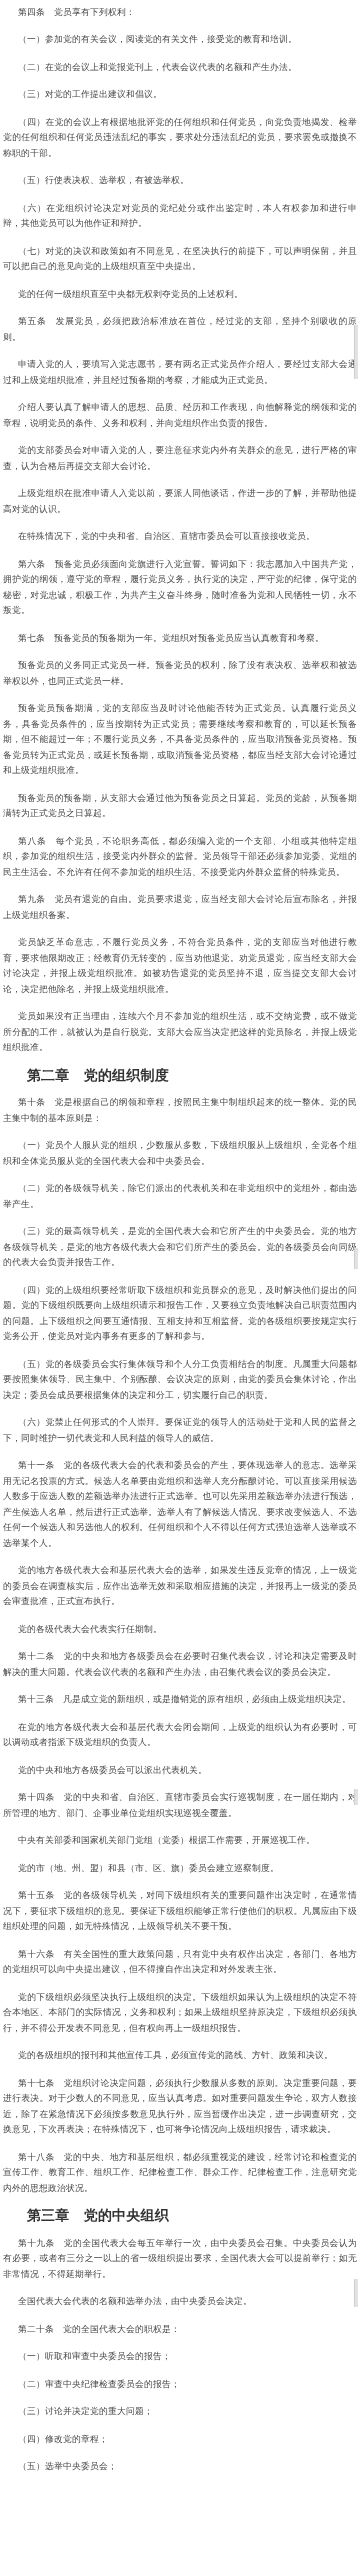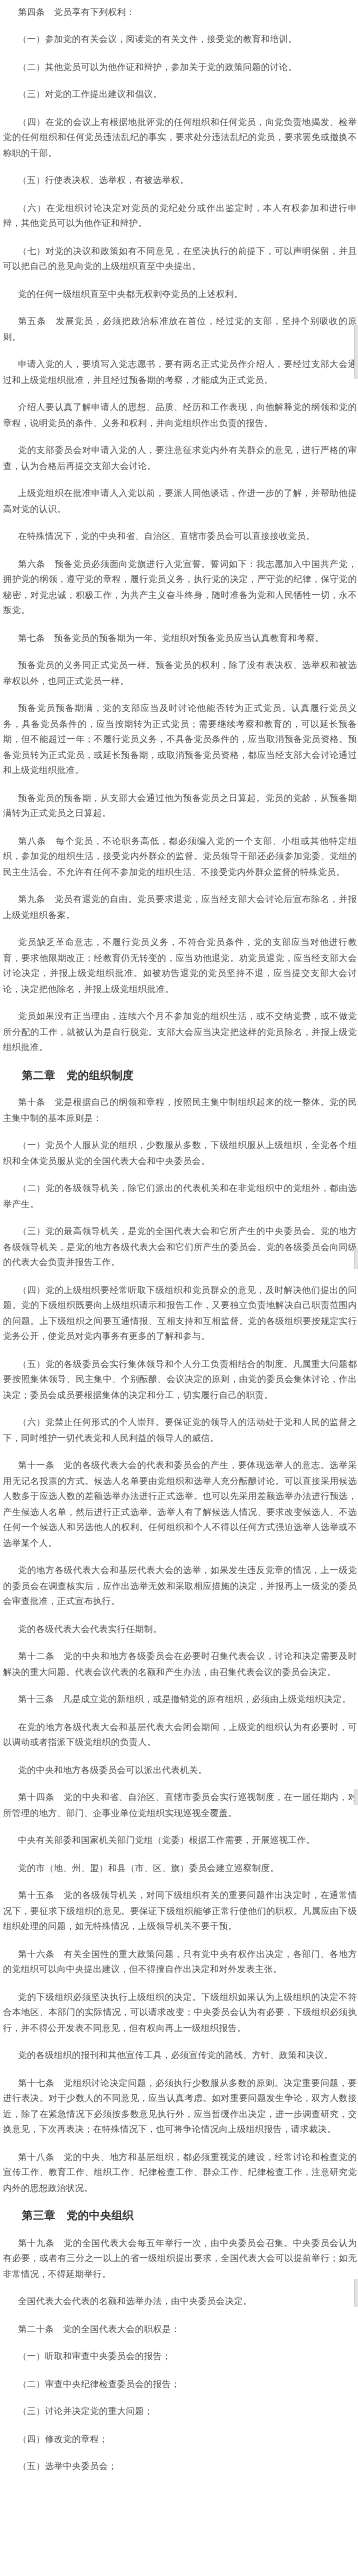--- a/index.html
+++ b/index.html
@@ -19,40 +19,40 @@
     text-align: justify;
     letter-spacing: 0.2px;
   }
   .para {
     margin: 0 0 12px 0;
     text-indent: 1.7em;
   }
   .chapter {
     margin: 0 0 12px 0;
     text-indent: 1.7em;
-    font-size: 11px;
+    font-size: 14px;
     font-weight: bold;
     color: #333333;
     line-height: 15.5px;
   }
   .scroll-frag {
     position: absolute;
     right: 0;
     width: 3.6px;
     background: #e2e2e2;
     border-left: 0.5px solid #d0d0d0;
   }
 </style>
 </head>
 <body>
 
 <div class="doc">
     <p class="para">第四条　党员享有下列权利：</p>
     <p class="para">（一）参加党的有关会议，阅读党的有关文件，接受党的教育和培训。</p>
-    <p class="para">（二）其他党员可以为他作证和辩护，参加关于党的政策问题的讨论。</p>
+    <p class="para">（二）在党的会议上和党报党刊上，代表会议代表的名额和产生办法。</p>
     <p class="para">（三）对党的工作提出建议和倡议。</p>
     <p class="para">（四）在党的会议上有根据地批评党的任何组织和任何党员，向党负责地揭发、检举党的任何组织和任何党员违法乱纪的事实，要求处分违法乱纪的党员，要求罢免或撤换不称职的干部。</p>
     <p class="para">（五）行使表决权、选举权，有被选举权。</p>
     <p class="para">（六）在党组织讨论决定对党员的党纪处分或作出鉴定时，本人有权参加和进行申辩，其他党员可以为他作证和辩护。</p>
     <p class="para">（七）对党的决议和政策如有不同意见，在坚决执行的前提下，可以声明保留，并且可以把自己的意见向党的上级组织直至中央提出。</p>
     <p class="para">党的任何一级组织直至中央都无权剥夺党员的上述权利。</p>
     <p class="para">第五条　发展党员，必须把政治标准放在首位，经过党的支部，坚持个别吸收的原则。</p>
     <p class="para">申请入党的人，要填写入党志愿书，要有两名正式党员作介绍人，要经过支部大会通过和上级党组织批准，并且经过预备期的考察，才能成为正式党员。</p>
     <p class="para">介绍人要认真了解申请人的思想、品质、经历和工作表现，向他解释党的纲领和党的章程，说明党员的条件、义务和权利，并向党组织作出负责的报告。</p>
     <p class="para">党的支部委员会对申请入党的人，要注意征求党内外有关群众的意见，进行严格的审查，认为合格后再提交支部大会讨论。</p>
@@ -80,21 +80,21 @@
     <p class="para">党的各级代表大会代表实行任期制。</p>
     <p class="para">第十二条　党的中央和地方各级委员会在必要时召集代表会议，讨论和决定需要及时解决的重大问题。代表会议代表的名额和产生办法，由召集代表会议的委员会决定。</p>
     <p class="para">第十三条　凡是成立党的新组织，或是撤销党的原有组织，必须由上级党组织决定。</p>
     <p class="para">在党的地方各级代表大会和基层代表大会闭会期间，上级党的组织认为有必要时，可以调动或者指派下级党组织的负责人。</p>
     <p class="para">党的中央和地方各级委员会可以派出代表机关。</p>
     <p class="para">第十四条　党的中央和省、自治区、直辖市委员会实行巡视制度，在一届任期内，对所管理的地方、部门、企事业单位党组织实现巡视全覆盖。</p>
     <p class="para">中央有关部委和国家机关部门党组（党委）根据工作需要，开展巡视工作。</p>
     <p class="para">党的市（地、州、盟）和县（市、区、旗）委员会建立巡察制度。</p>
     <p class="para">第十五条　党的各级领导机关，对同下级组织有关的重要问题作出决定时，在通常情况下，要征求下级组织的意见。要保证下级组织能够正常行使他们的职权。凡属应由下级组织处理的问题，如无特殊情况，上级领导机关不要干预。</p>
     <p class="para">第十六条　有关全国性的重大政策问题，只有党中央有权作出决定，各部门、各地方的党组织可以向中央提出建议，但不得擅自作出决定和对外发表主张。</p>
-    <p class="para">党的下级组织必须坚决执行上级组织的决定。下级组织如果认为上级组织的决定不符合本地区、本部门的实际情况，可以请求改变；中央委员会认为有必要，下级组织必须执行，并不得公开发表不同意见，但有权向再上一级组织报告。</p>
+    <p class="para">党的下级组织必须坚决执行上级组织的决定。下级组织如果认为上级组织的决定不符合本地区、本部门的实际情况，义务和权利；如果上级组织坚持原决定，下级组织必须执行，并不得公开发表不同意见，但有权向再上一级组织报告。</p>
     <p class="para">党的各级组织的报刊和其他宣传工具，必须宣传党的路线、方针、政策和决议。</p>
     <p class="para">第十七条　党组织讨论决定问题，必须执行少数服从多数的原则。决定重要问题，要进行表决。对于少数人的不同意见，应当认真考虑。如对重要问题发生争论，双方人数接近，除了在紧急情况下必须按多数意见执行外，应当暂缓作出决定，进一步调查研究，交换意见，下次再表决；在特殊情况下，也可将争论情况向上级组织报告，请求裁决。</p>
     <p class="para">第十八条　党的中央、地方和基层组织，都必须重视党的建设，经常讨论和检查党的宣传工作、教育工作、组织工作、纪律检查工作、群众工作、纪律检查工作，注意研究党内外的思想政治状况。</p>
     <h2 class="chapter">第三章　党的中央组织</h2>
     <p class="para">第十九条　党的全国代表大会每五年举行一次，由中央委员会召集。中央委员会认为有必要，或者有三分之一以上的省一级组织提出要求，全国代表大会可以提前举行；如无非常情况，不得延期举行。</p>
     <p class="para">全国代表大会代表的名额和选举办法，由中央委员会决定。</p>
     <p class="para">第二十条　党的全国代表大会的职权是：</p>
     <p class="para">（一）听取和审查中央委员会的报告；</p>
     <p class="para">（二）审查中央纪律检查委员会的报告；</p>
     <p class="para">（三）讨论并决定党的重大问题；</p>

